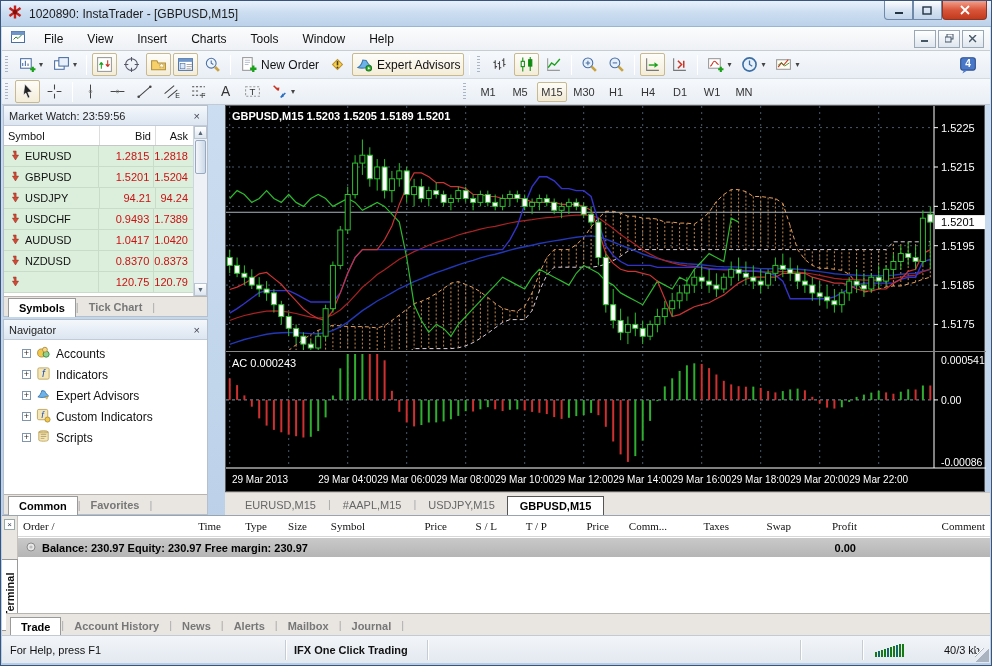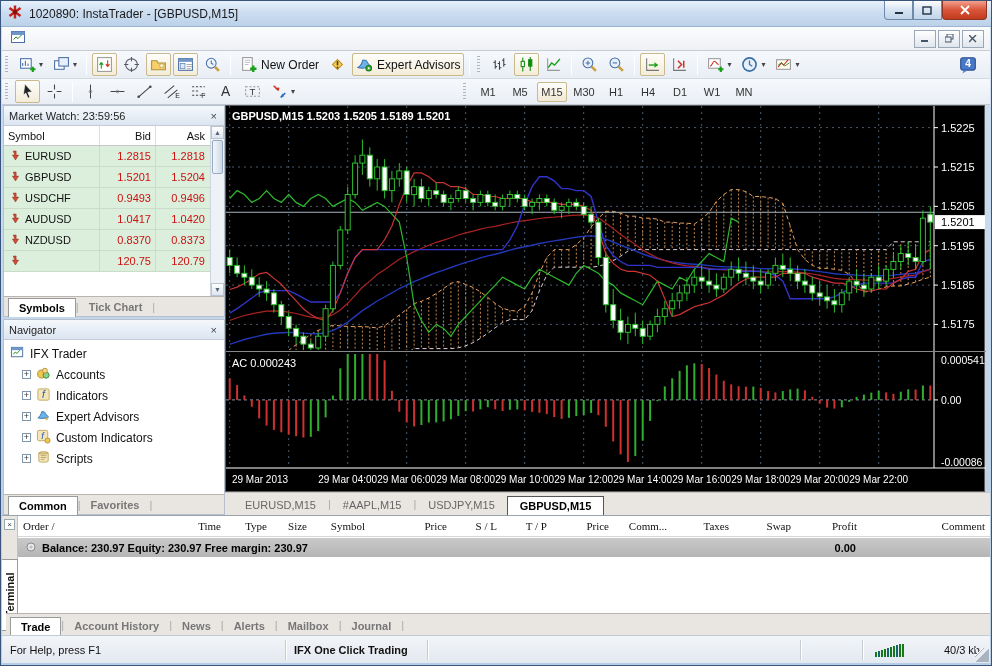--- a/index.html
+++ b/index.html
@@ -36,21 +36,21 @@
   .tbtn.on{background:linear-gradient(#fefdf9,#f3ecd8);border-color:#c8b98e;}
   .tbtn .lbl{margin-left:4px;font-size:12px;color:#111;white-space:nowrap;}
   .dd{font-size:8px;color:#444;margin-left:3px;}
   .tbtn svg{display:block;}
   #tf-bar{display:flex;align-items:center;}
   .tfbtn{min-width:30px;height:20px;display:flex;align-items:center;justify-content:center;font-size:11px;color:#333;
          border:1px solid transparent;border-radius:2px;margin:0 1px;}
   .tfbtn.on{background:linear-gradient(#fefdf9,#f1e9d4);border-color:#c8b98e;}
   #badge-btn{position:absolute;right:8px;top:2px;}
   
-  .panel{position:absolute;left:2px;width:222px;background:#fff;border:1px solid #b6c0cd;}
+  .panel{position:absolute;left:2px;width:205px;background:#fff;border:1px solid #b6c0cd;}
   #mw-panel{top:104px;height:212px;}
   #nav-panel{top:318px;height:196px;}
   .phead{height:20px;background:linear-gradient(#f4f8fc,#dce5f1);border-bottom:1px solid #c2ccd9;display:flex;
          align-items:center;justify-content:space-between;padding:0 5px;font-size:11px;color:#222;}
   .pclose{color:#445;font-size:11px;line-height:10px;padding:0 2px;}
   
   #mw-table{position:absolute;left:0;top:20px;right:14px;bottom:20px;overflow:hidden;font-size:11px;}
   .mw-hrow{display:flex;height:20px;border-bottom:1px solid #c6c6c6;background:#fff;align-items:center;}
   .mw-row{display:flex;height:21px;align-items:center;background:#dcefdc;border-bottom:1px solid #c9dcc9;}
   .mw-c1{width:95px;padding-left:4px;display:flex;align-items:center;gap:4px;color:#111;}
@@ -138,20 +138,29 @@
         </div>
     </div>
   </div>
 
   <div id="menubar">
     <span style="margin:0 6px 0 4px;"><svg width="16" height="16" viewBox="0 0 16 16">
           <rect x="1.5" y="2.5" width="13" height="11" fill="#fff" stroke="#4a6fa5"></rect>
           <rect x="1.5" y="2.5" width="13" height="3.5" fill="#6f96c8"></rect>
           <path d="M3.5 10.5l2.5-2.5 2 1.5 3.5-3.5" stroke="#2a8a2a" fill="none"></path>
         </svg></span>
+    <ul id="menu-items">
+        <li>File</li>
+        <li>View</li>
+        <li>Insert</li>
+        <li>Charts</li>
+        <li>Tools</li>
+        <li>Window</li>
+        <li>Help</li>
+      </ul>
     <div class="mdictl">
       <div class="mbtn">
           <svg width="8" height="8">
             <rect x="0" y="5" width="7" height="2" fill="#456"></rect>
           </svg>
         </div>
       <div class="mbtn">
           <svg width="9" height="9">
             <rect x="2" y="0" width="6" height="5" fill="none" stroke="#456"></rect>
             <rect x="0" y="3" width="6" height="5" fill="#e8eef5" stroke="#456"></rect>
@@ -491,24 +500,34 @@
             <span>GBPUSD</span>
           </div>
           <div class="mw-c2 mw-val">1.5201</div>
           <div class="mw-c3 mw-val">1.5204</div>
         </div>
         <div class="mw-row">
           <div class="mw-c1">
             <span><svg width="13" height="13" viewBox="0 0 16 16">
                 <path d="M5.2 1.5h3.6v5h3L8 12.5 4.2 6.5h3z" fill="#d24a35" stroke="#8a2a1a" stroke-width=".6" transform="translate(1.2 1)"></path>
               </svg></span>
+            <span>USDJPY</span>
+          </div>
+          <div class="mw-c2 mw-val">94.21</div>
+          <div class="mw-c3 mw-val">94.24</div>
+        </div>
+        <div class="mw-row">
+          <div class="mw-c1">
+            <span><svg width="13" height="13" viewBox="0 0 16 16">
+                <path d="M5.2 1.5h3.6v5h3L8 12.5 4.2 6.5h3z" fill="#d24a35" stroke="#8a2a1a" stroke-width=".6" transform="translate(1.2 1)"></path>
+              </svg></span>
             <span>USDCHF</span>
           </div>
           <div class="mw-c2 mw-val">0.9493</div>
-          <div class="mw-c3 mw-val">0.9496</div>
+          <div class="mw-c3 mw-val">1.7389</div>
         </div>
         <div class="mw-row">
           <div class="mw-c1">
             <span><svg width="13" height="13" viewBox="0 0 16 16">
                 <path d="M5.2 1.5h3.6v5h3L8 12.5 4.2 6.5h3z" fill="#d24a35" stroke="#8a2a1a" stroke-width=".6" transform="translate(1.2 1)"></path>
               </svg></span>
             <span>AUDUSD</span>
           </div>
           <div class="mw-c2 mw-val">1.0417</div>
           <div class="mw-c3 mw-val">1.0420</div>
@@ -545,28 +564,20 @@
         <span class="ptab-sep">|</span>
       </div>
   </div>
 
   <div id="nav-panel" class="panel">
     <div class="phead">
       <span>Navigator</span>
       <span class="pclose">×</span>
     </div>
     <div id="nav-tree">
-        <div class="tnode root">
-          <span class="ticon"><svg width="15" height="15" viewBox="0 0 16 16">
-              <rect x="1.5" y="2.5" width="12" height="10" fill="#fff" stroke="#4a6fa5"></rect>
-              <rect x="1.5" y="2.5" width="12" height="3" fill="#6f96c8"></rect>
-              <path d="M3.5 10l2-2.5 2 1.5 3-3.5" stroke="#2a8a2a" fill="none"></path>
-            </svg></span>
-          <span>IFX Trader</span>
-        </div>
         <div class="tnode">
           <span class="texp">+</span>
           <span class="ticon"><svg width="15" height="15" viewBox="0 0 16 16">
               <circle cx="6" cy="8.5" r="4.3" fill="#f2c84b" stroke="#b08f3e"></circle>
               <circle cx="10.8" cy="9.8" r="3.2" fill="#8fd08f" stroke="#3e8a3e"></circle>
               <circle cx="9.5" cy="5" r="2.6" fill="#f7d887" stroke="#b08f3e"></circle>
             </svg></span>
           <span>Accounts</span>
         </div>
         <div class="tnode">

